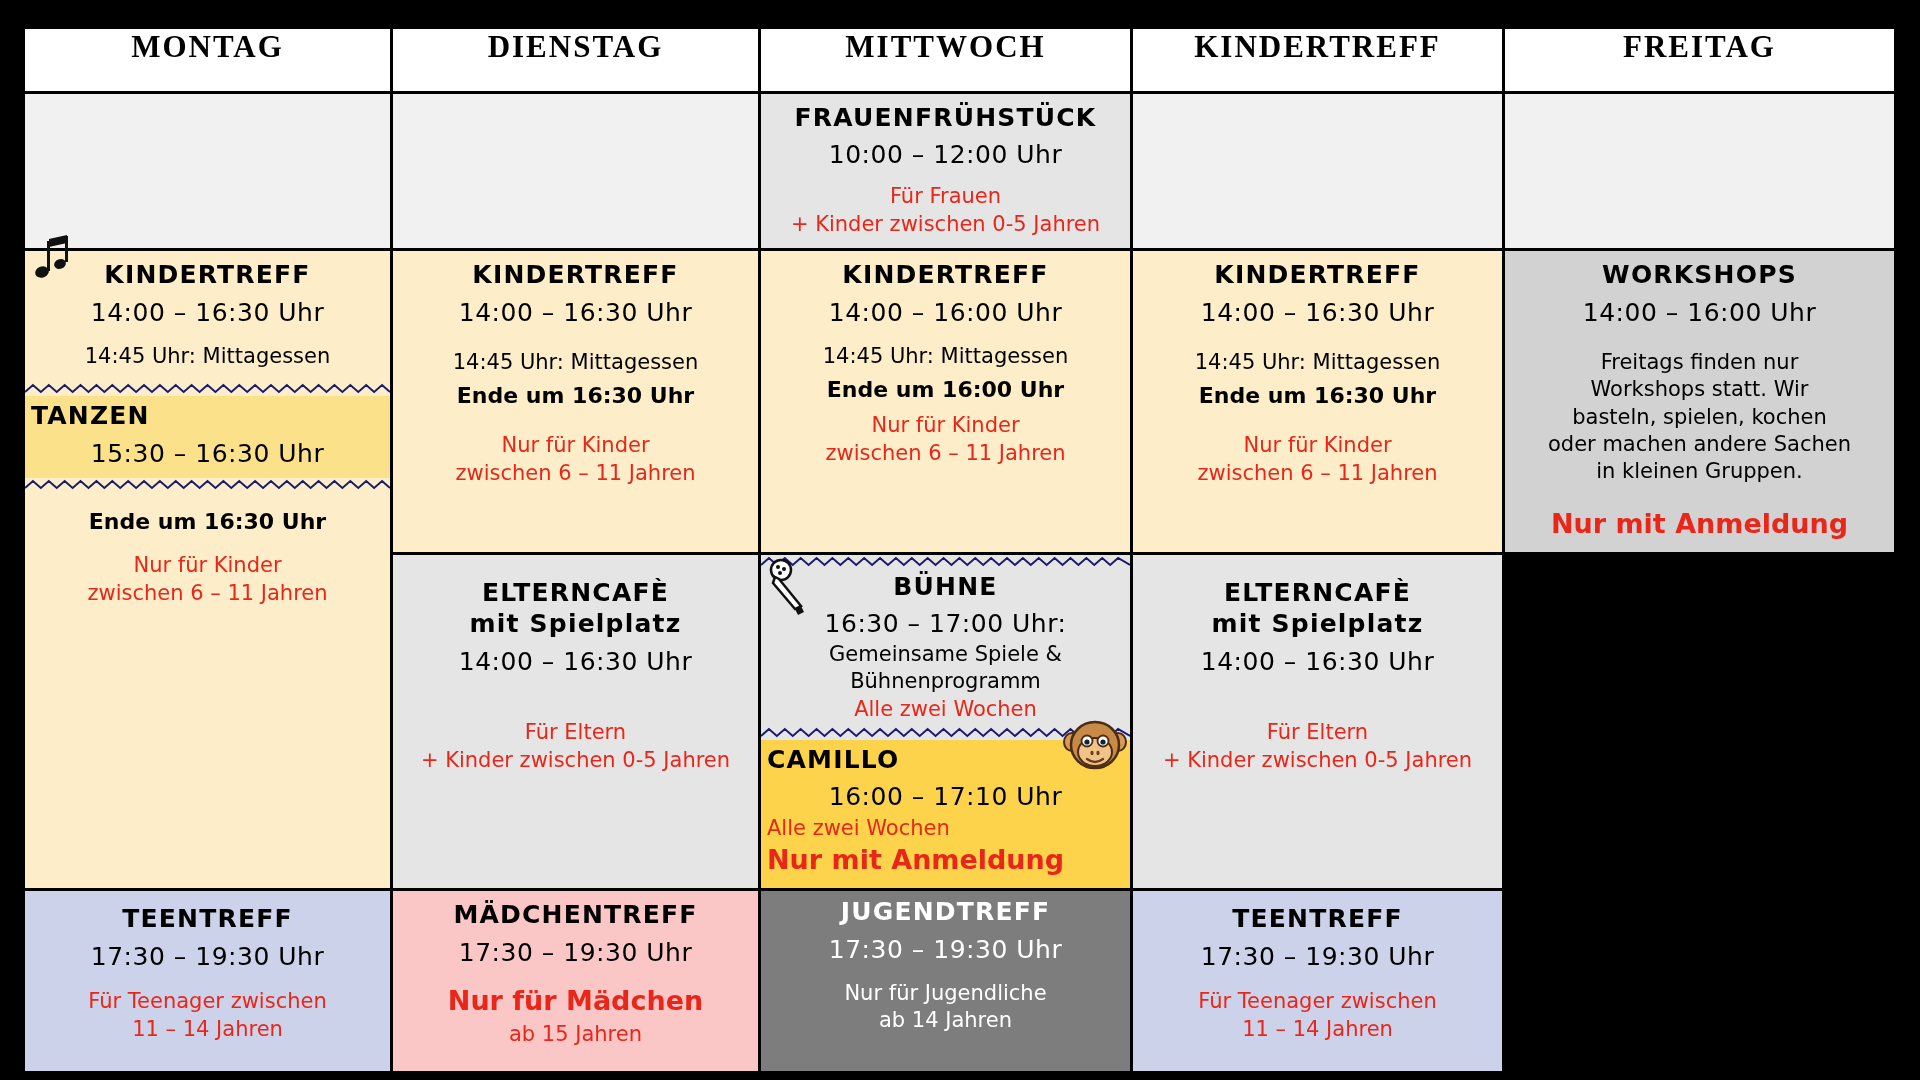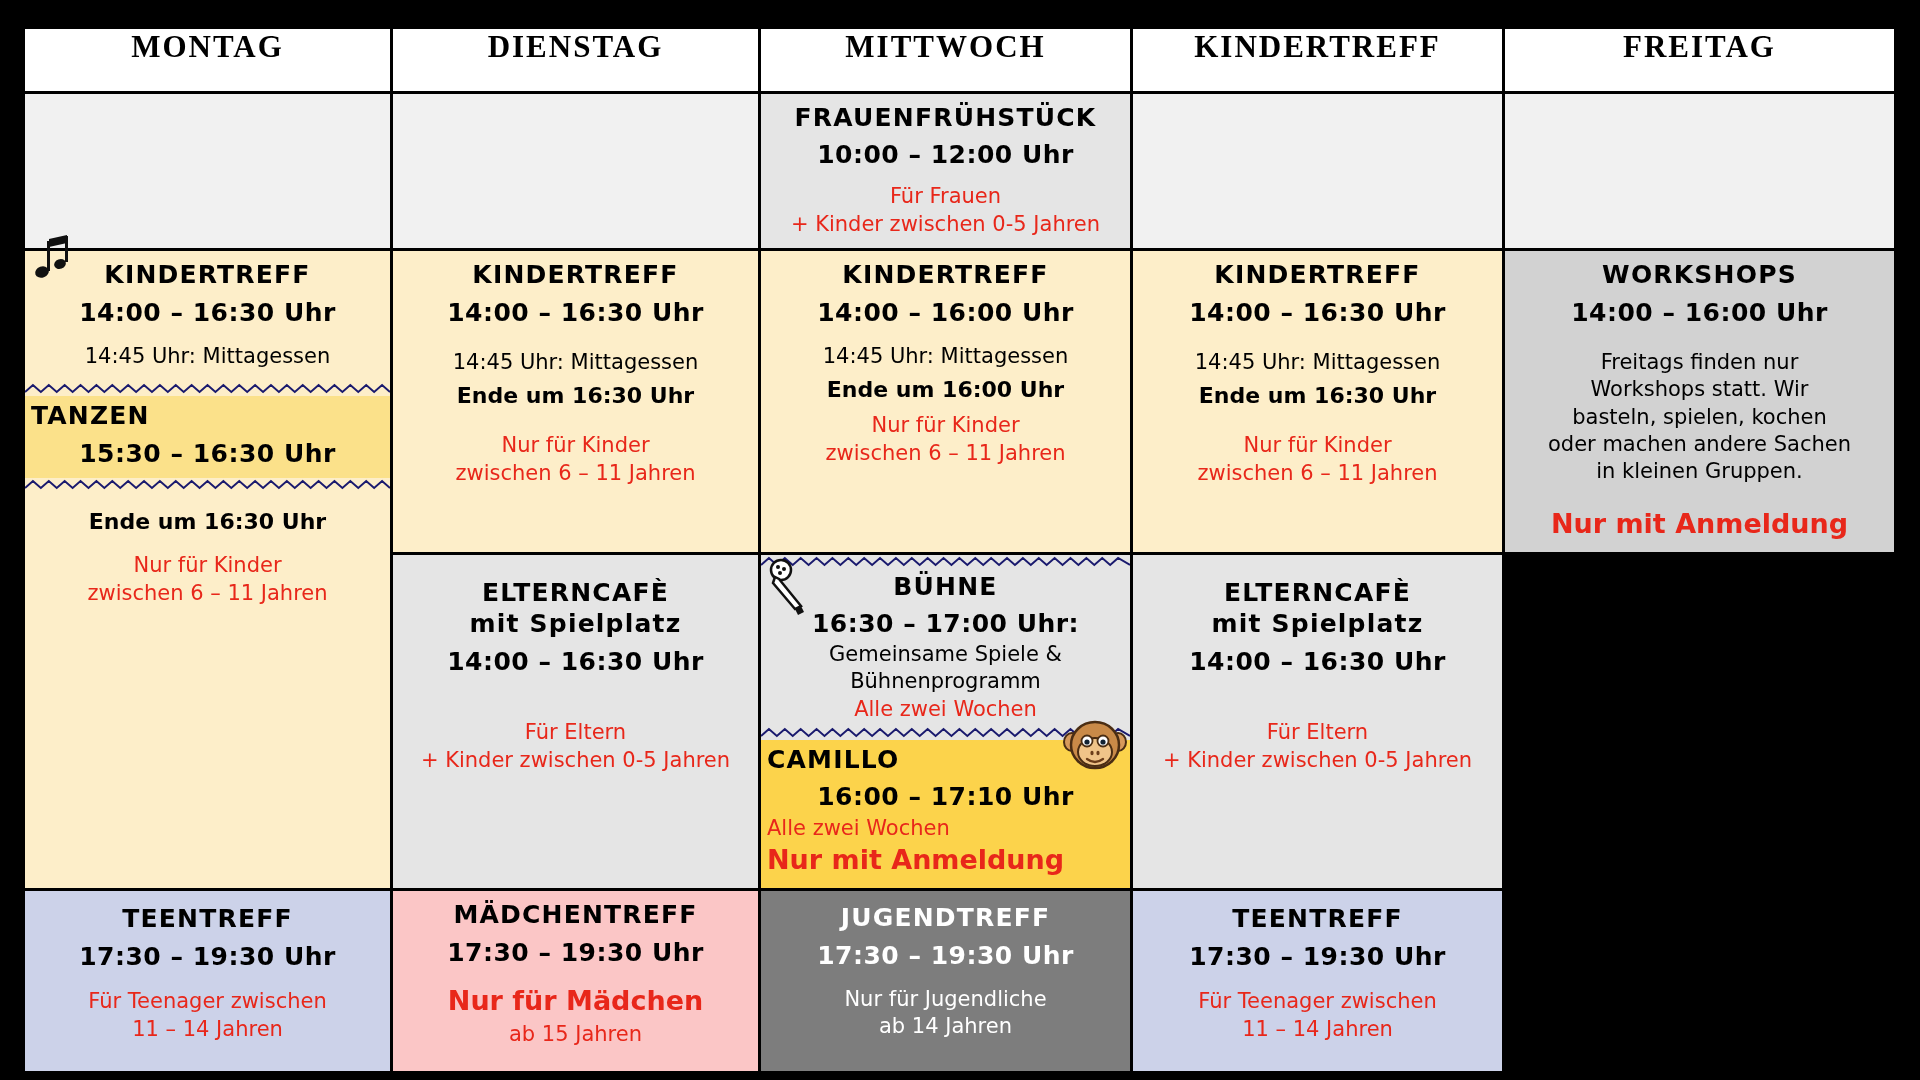--- a/index.html
+++ b/index.html
@@ -61,21 +61,21 @@
 
   .title {
     font-size: 25px;
     font-weight: bold;
     letter-spacing: 1.2px;
     color: #000;
     line-height: 1.25;
   }
   .time {
     font-size: 25px;
-    font-weight: bold;
+    font-weight: normal;
     letter-spacing: 0.5px;
     color: #000;
     line-height: 1.3;
     text-align: center;
   }
   .note {
     font-size: 21px;
     color: #000;
     line-height: 1.3;
   }
@@ -399,21 +399,21 @@
         <div class="cell" style="">
           <div class="title">MÄDCHENTREFF</div>
           <div class="sp6"></div>
           <div class="time">17:30 – 19:30 Uhr</div>
           <div class="sp14"></div>
           <div class="red-bold">Nur für Mädchen</div>
           <div class="red">ab 15 Jahren</div>
         </div>
       </td>
       <td class="bg-gray">
-        <div class="cell white-text" style="padding-top:11px">
+        <div class="cell white-text" style="padding-top:5px">
           <div class="title white-text">JUGENDTREFF</div>
           <div class="sp6"></div>
           <div class="time white-text">17:30 – 19:30 Uhr</div>
           <div class="sp14"></div>
           <div class="note white-text">Nur für Jugendliche</div>
           <div class="note white-text">ab 14 Jahren</div>
         </div>
       </td>
       <td class="bg-blue">
         <div class="cell" style="padding-top:12px">

